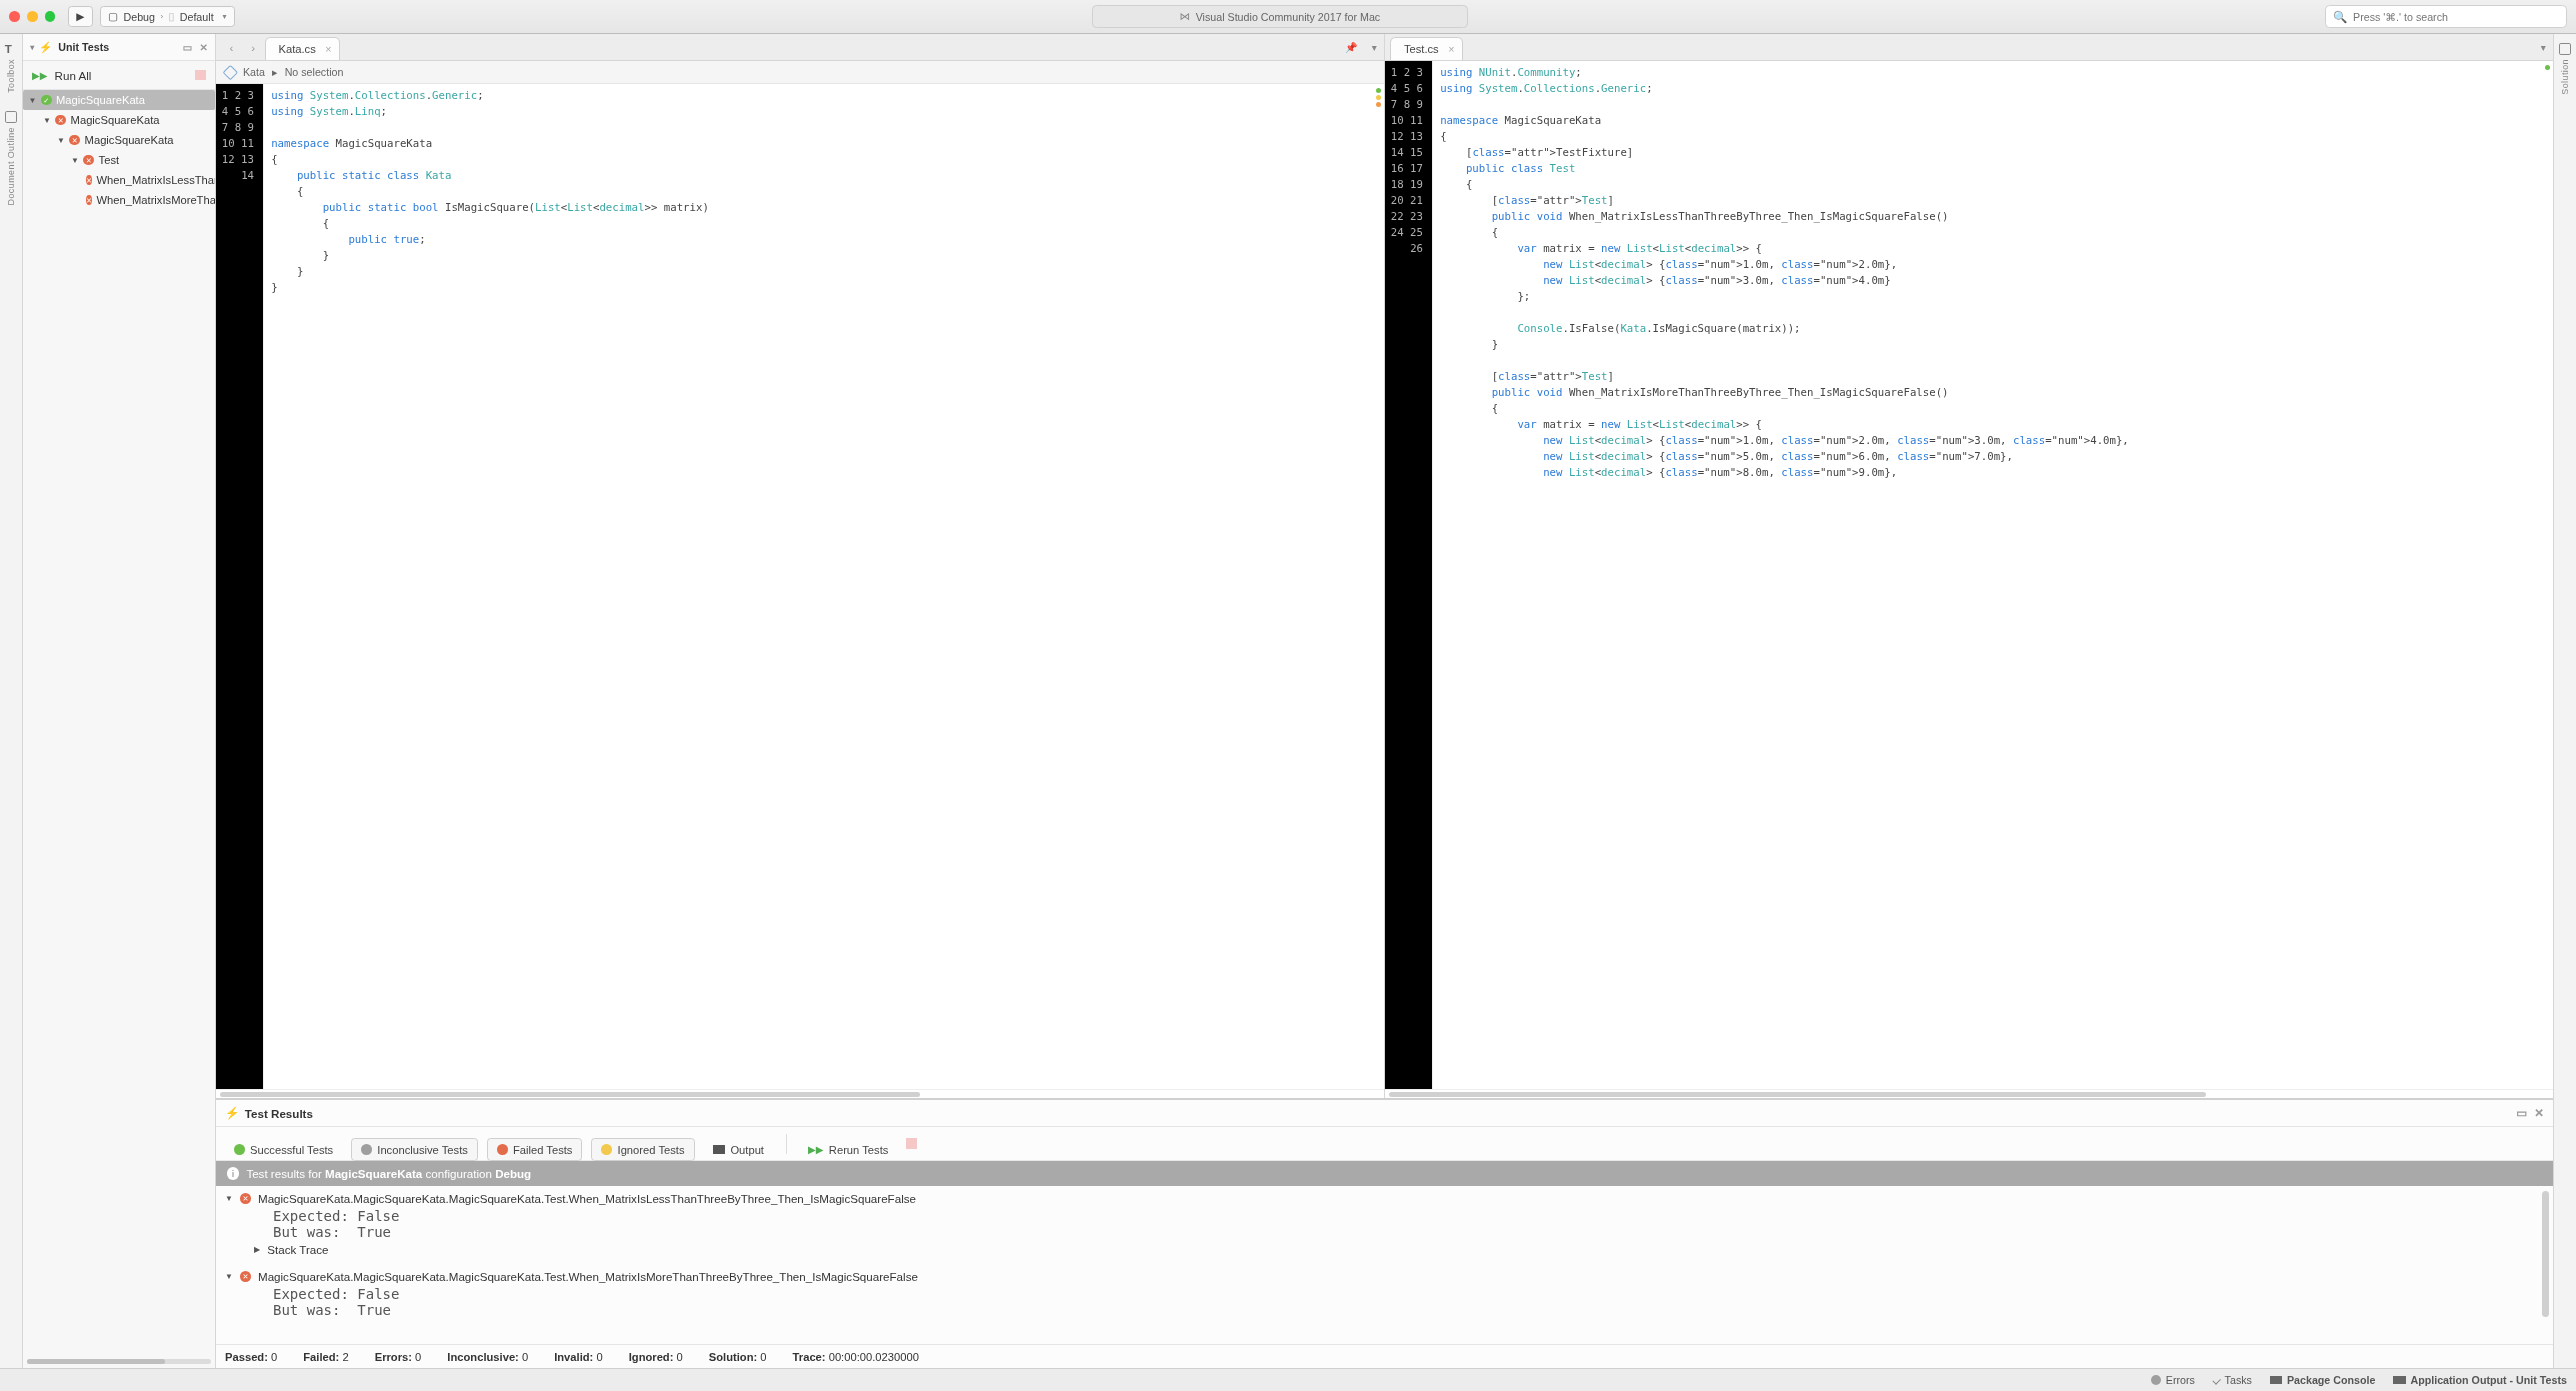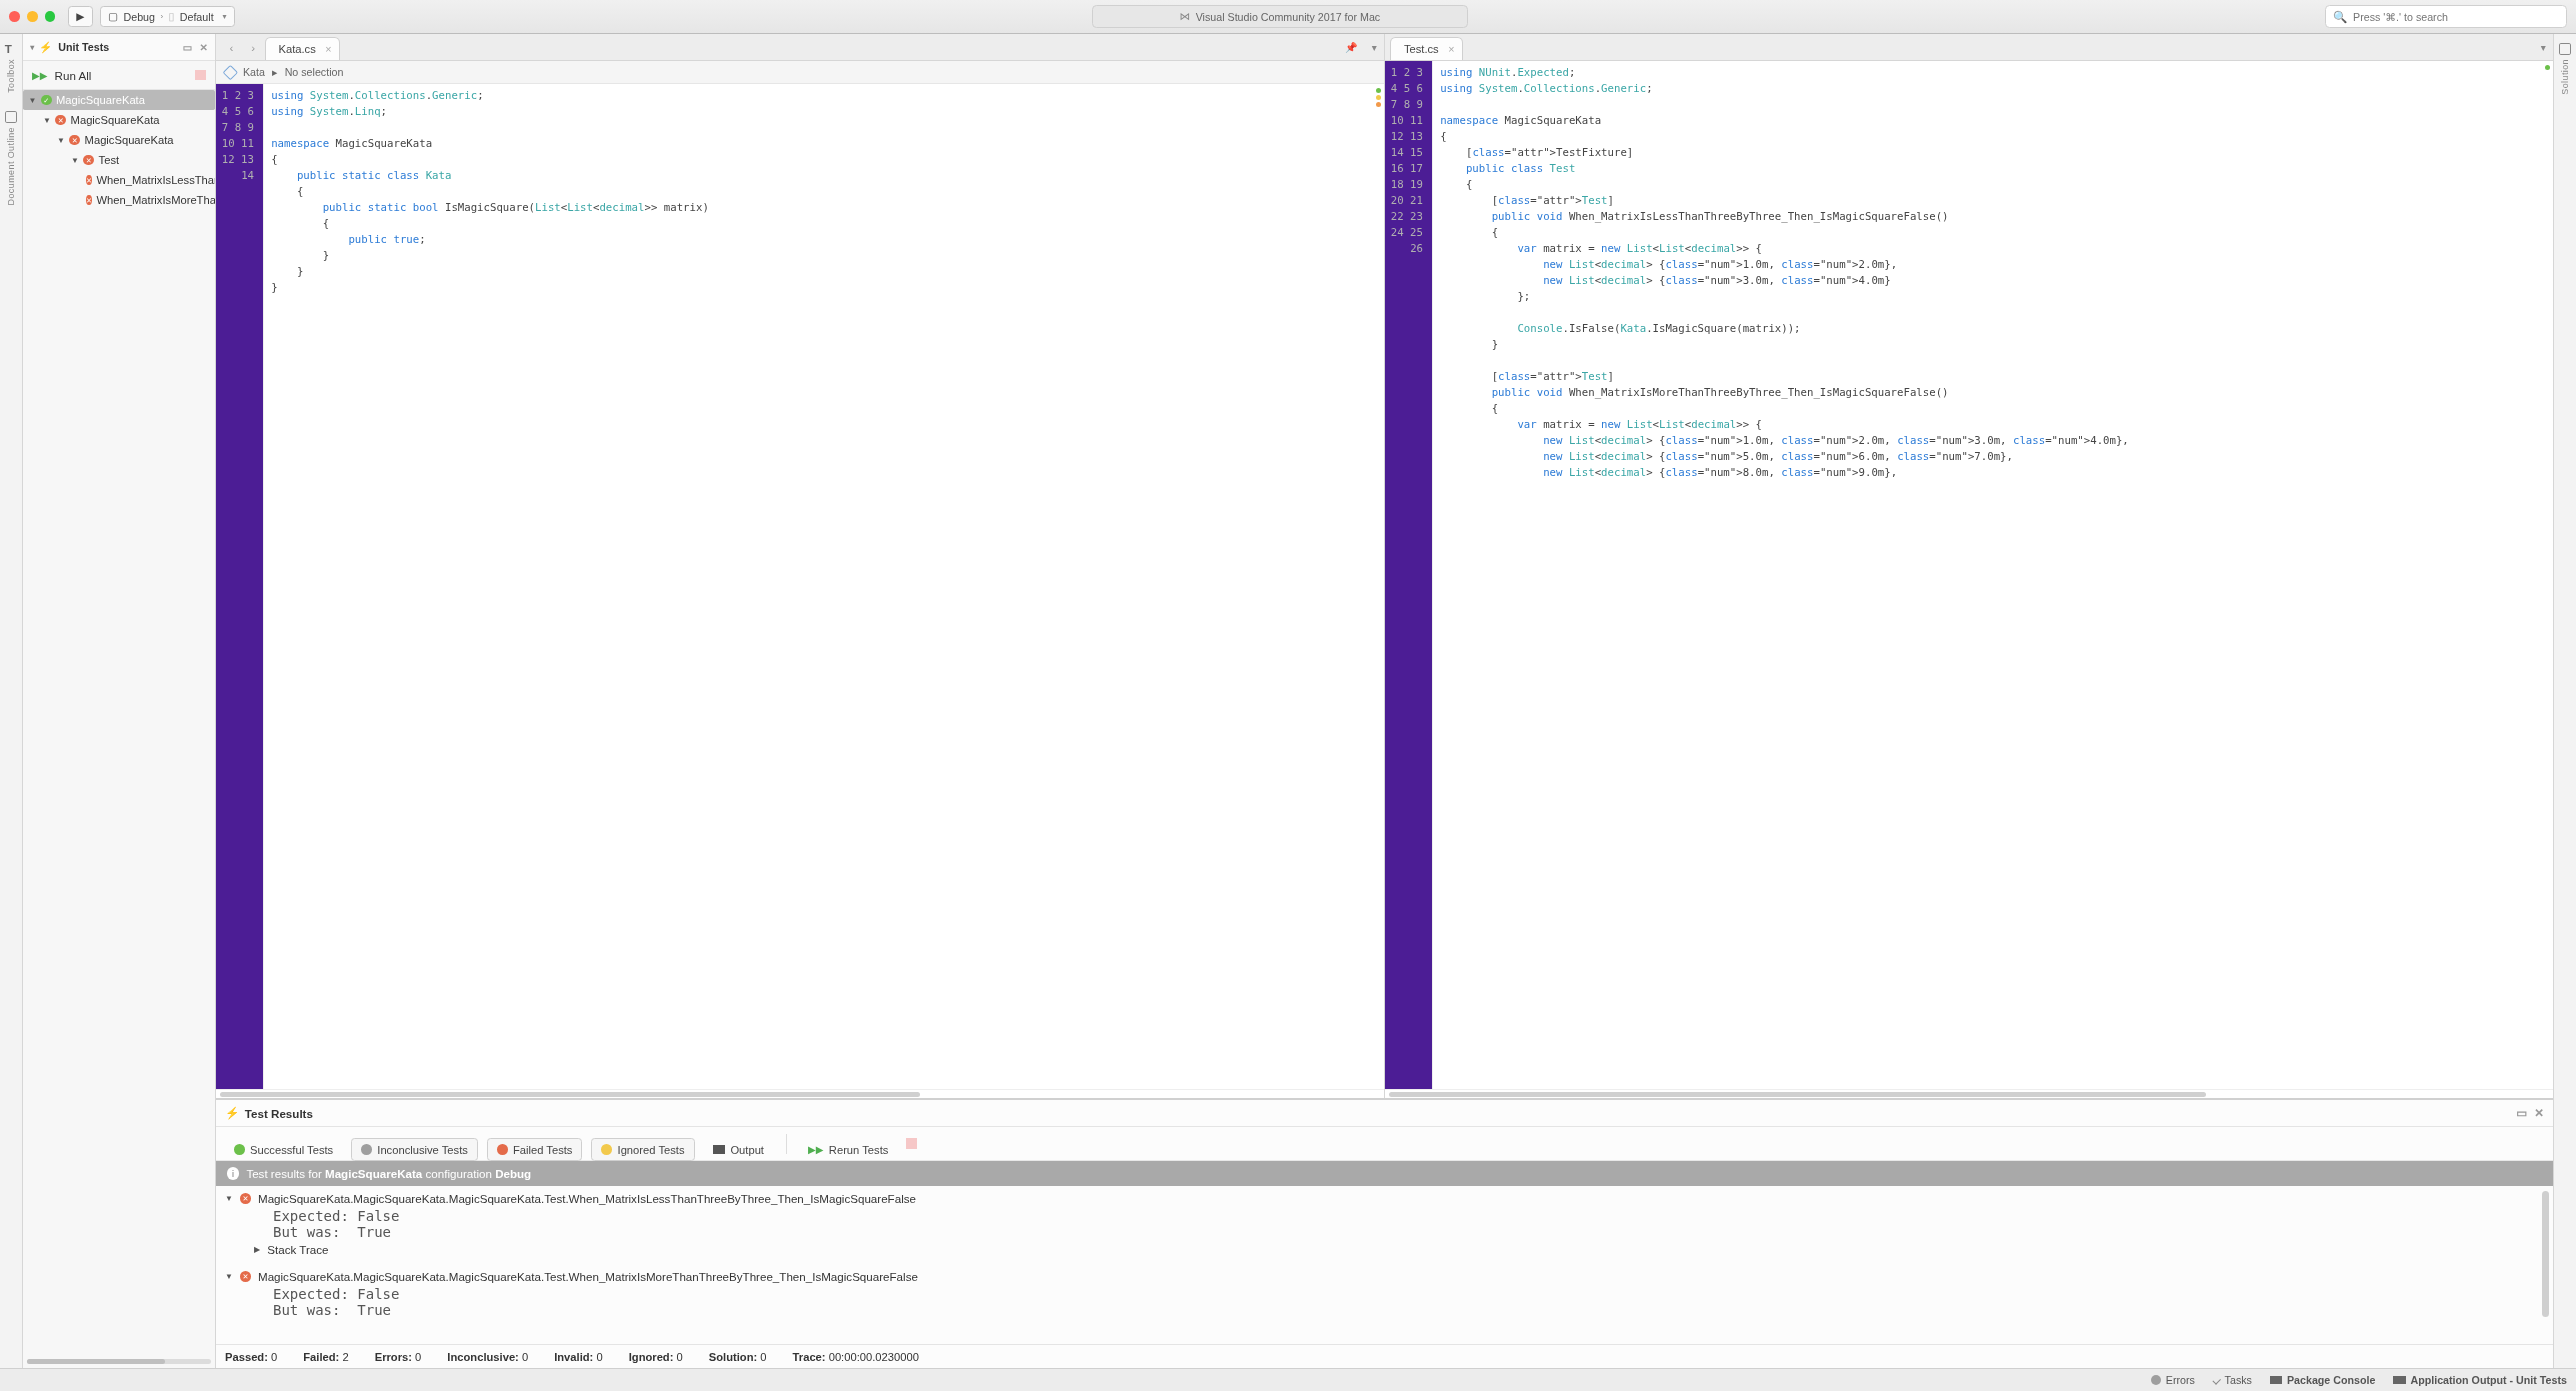--- a/index.html
+++ b/index.html
@@ -51,21 +51,21 @@
   .editor:last-child { border-right:none;}
   .tabbar { height:27px; background:#ededed; border-bottom:0.9px solid #d6d6d6; display:flex; align-items:flex-end; padding-left:5.4px; gap:0; }
   .tabbar .navbtn { width:20px; height:20px; display:flex; align-items:center; justify-content:center; color:#999; border:0.9px solid transparent; border-radius:2.7px; align-self:center; margin-right:1.8px;}
   .tab { height:23px; background:#fdfdfd; border:0.9px solid #d0d0d0; border-bottom:none; border-top-left-radius:5.4px; border-top-right-radius:5.4px; display:flex; align-items:center; padding:0 23px 0 12.5px; position:relative; font-size:11.2px; color:#444; margin-right:-0.9px;}
   .tab .close { position:absolute; right:7.2px; color:#aaa; font-size:10.7px;}
   .tabbar .spacer { flex:1; }
   .tabbar .pin { align-self:center; margin:0 7.2px; color:#888; font-size:10px;}
   .breadcrumb { height:23px; background:#f5f5f5; border-bottom:0.9px solid #e6e6e6; display:flex; align-items:center; padding:0 9px; gap:7.2px; font-size:10.7px; color:#666;}
   .bc-icon { width:10.7px;height:10.7px;border:1.3px solid #7aa7d9; transform:rotate(45deg); border-radius:1.8px;}
   .code-wrap { flex:1; display:flex; min-height:0; position:relative;}
-  .gutter { width:48px; text-align:right; padding:3.6px 9px 3.6px 0; color:#b0b0b0; font-family:Menlo,Consolas,monospace; font-size:10.7px; line-height:16px; background:#4c1d95; border-right:0.9px solid #eee; user-select:none;}
+  .gutter { width:48px; text-align:right; padding:3.6px 9px 3.6px 0; color:#b0b0b0; font-family:Menlo,Consolas,monospace; font-size:10.7px; line-height:16px; background:#000000; border-right:0.9px solid #eee; user-select:none;}
   .code { flex:1; padding:3.6px 7.2px; font-family:Menlo,Consolas,monospace; font-size:10.7px; line-height:16px; white-space:pre; overflow:auto; color:#444; position:relative;}
   .code .kw{color:#2c7bd6;} .code .ty{color:#3aa6a6;}
   .vstrip { position:absolute; right:2.7px; top:3.6px; width:5.4px; display:flex; flex-direction:column; gap:1.8px;}
   .vdot{width:5.4px;height:5.4px;border-radius:50%;}
   .vgreen{background:#6cc04a;} .vyellow{background:#f2c94c;} .vorange{background:#f2994a;}
   .hscroll { height:9px; background:transparent; border-top:0.9px solid #eee; position:relative;}
   .hscroll .hthumb{ position:absolute; left:3.6px; top:1.8px; height:5.4px; width:60%; background:#d0d0d0; border-radius:2.7px;}
 
   
   .tr-panel { height:269px; background:#fcfcfc; border-top:0.9px solid #d0d0d0; display:flex; flex-direction:column;}
@@ -286,21 +286,21 @@
 18
 19
 20
 21
 22
 23
 24
 25
 26
 </div>
-          <div class="code" id="code-right"><span class="kw">using</span> <span class="ty">NUnit</span>.<span class="ty">Expected</span>;
+          <div class="code" id="code-right"><span class="kw">using</span> <span class="ty">NUnit</span>.<span class="ty">Community</span>;
 <span class="kw">using</span> <span class="ty">System</span>.<span class="ty">Collections</span>.<span class="ty">Generic</span>;
 
 <span class="kw">namespace</span> MagicSquareKata
 {
     [<span <span="" class="kw">class</span>="attr"&gt;TestFixture]
     <span class="kw">public</span> <span class="kw">class</span> <span class="ty">Test</span>
     {
         [<span <span="" class="kw">class</span>="attr"&gt;<span class="ty">Test</span>]
         <span class="kw">public</span> <span class="kw">void</span> When_MatrixIsLessThanThreeByThree_Then_IsMagicSquareFalse()
         {

